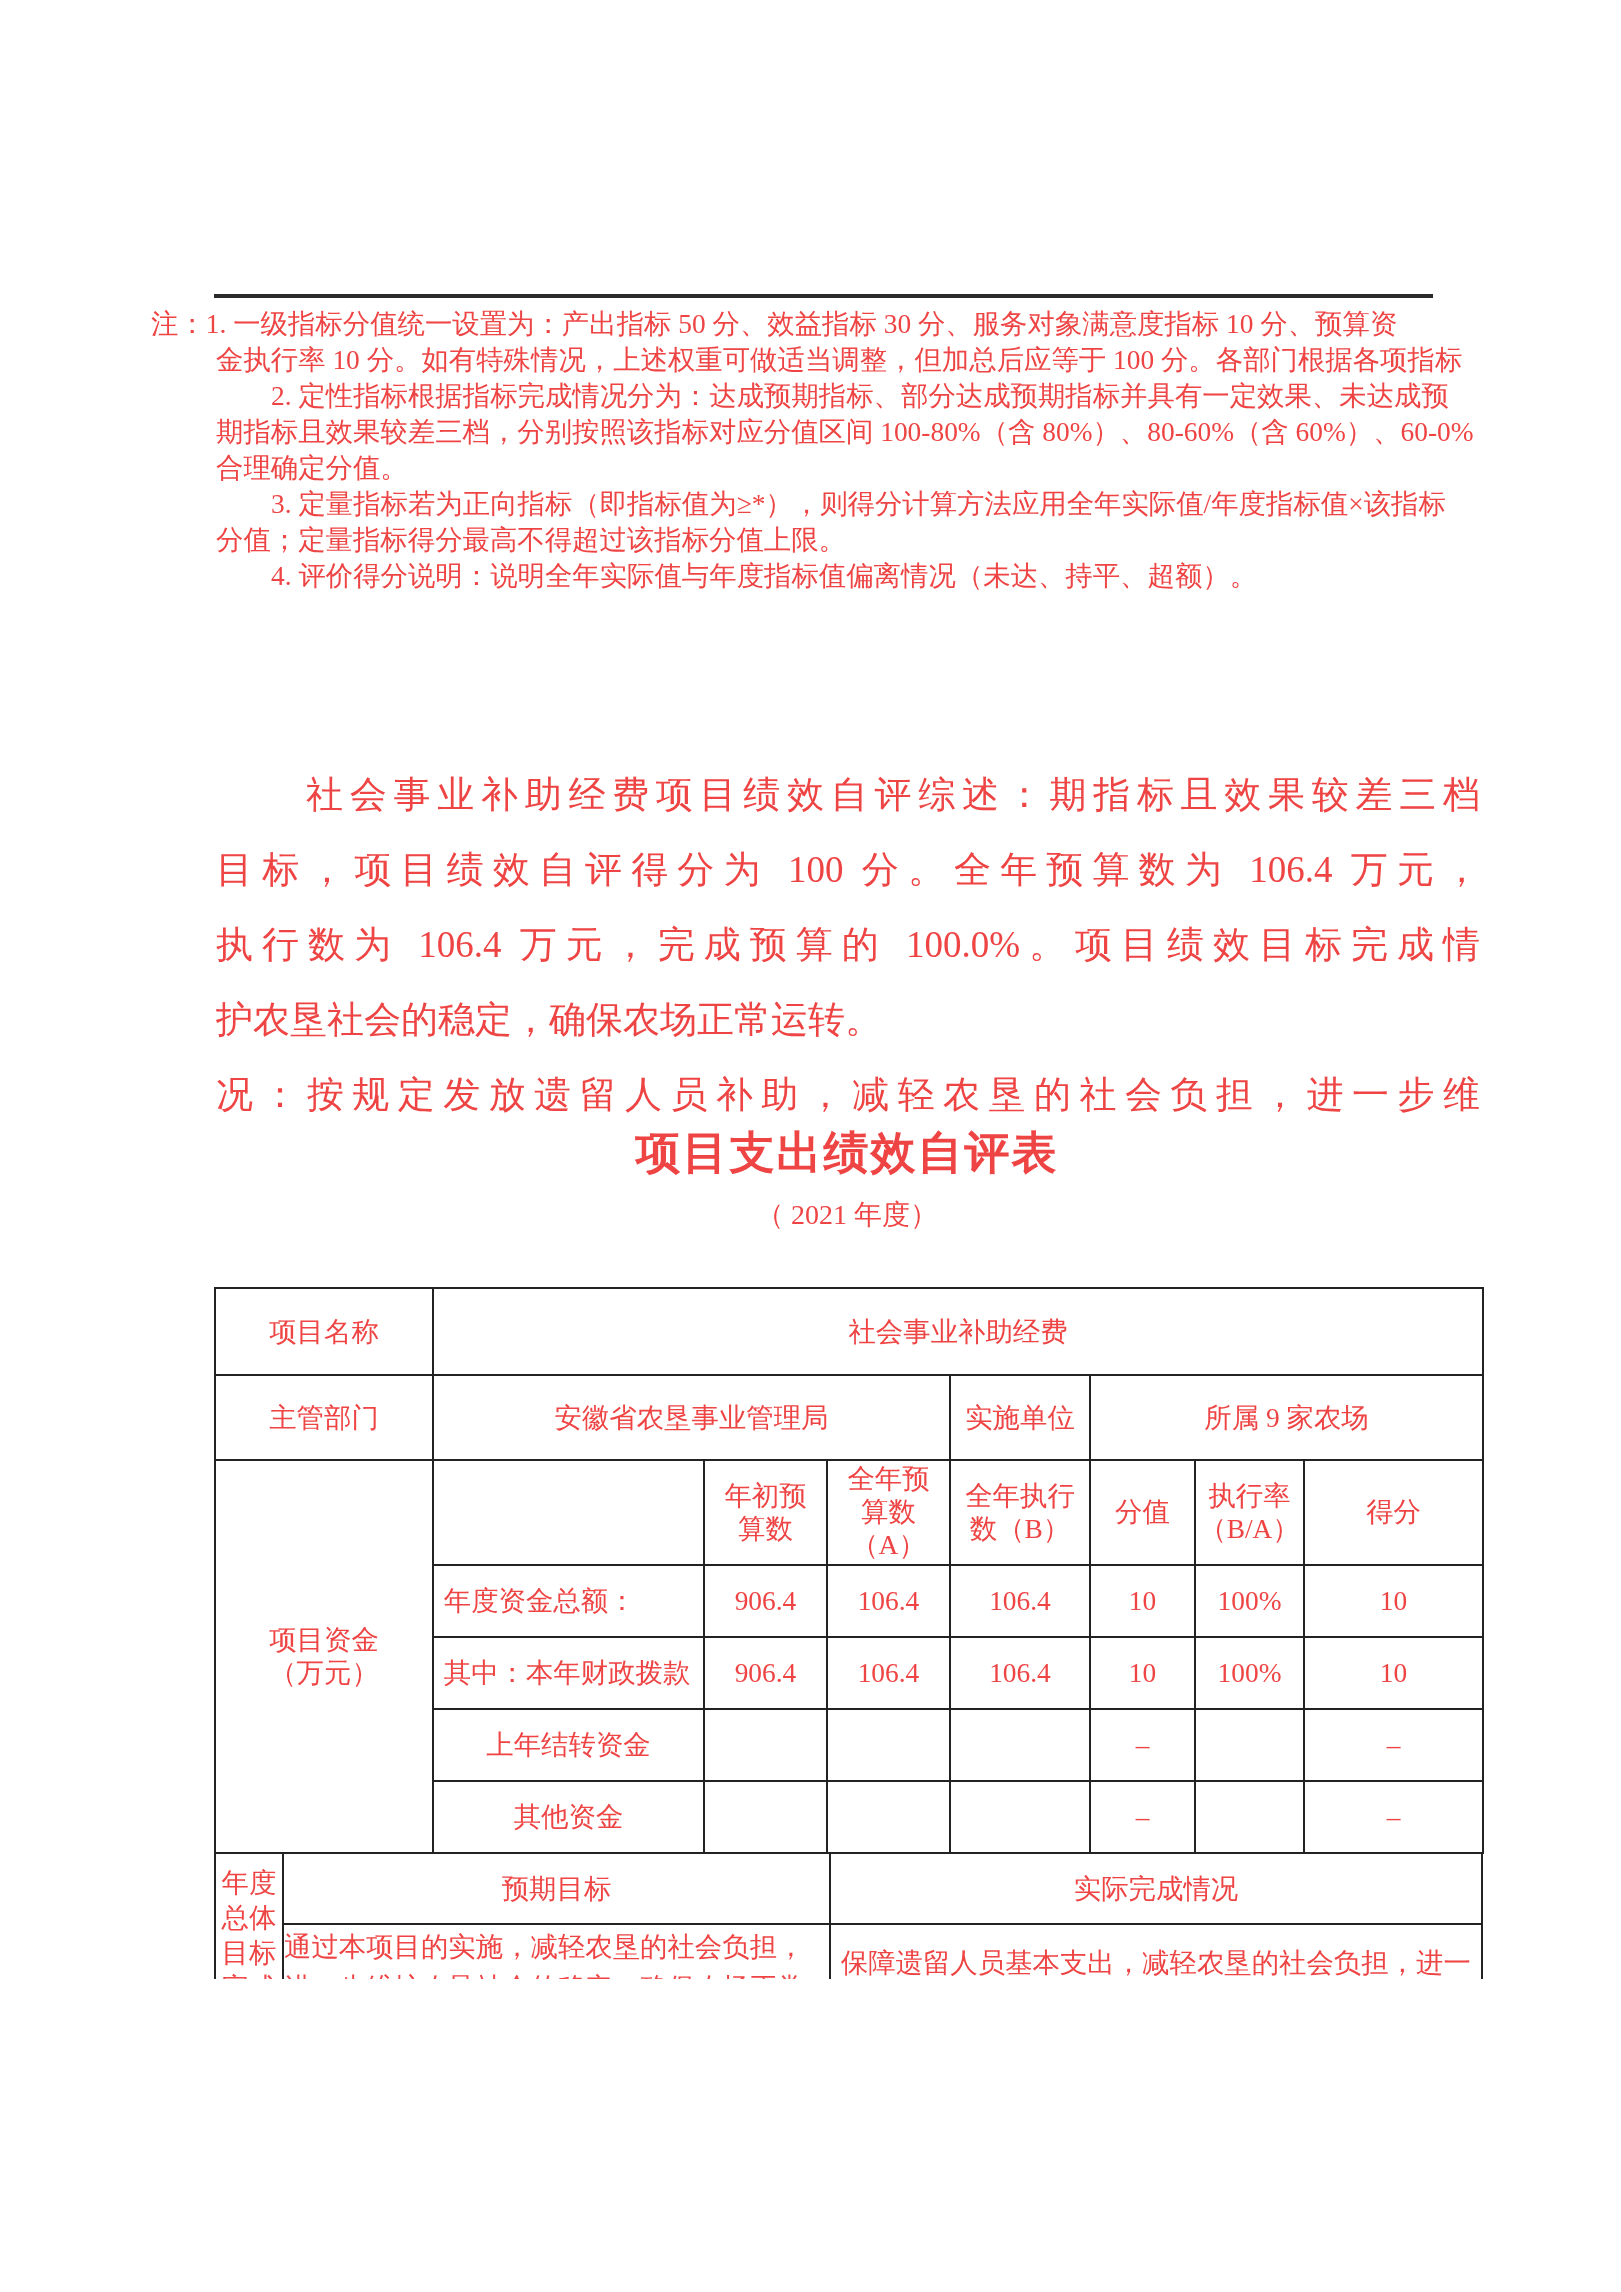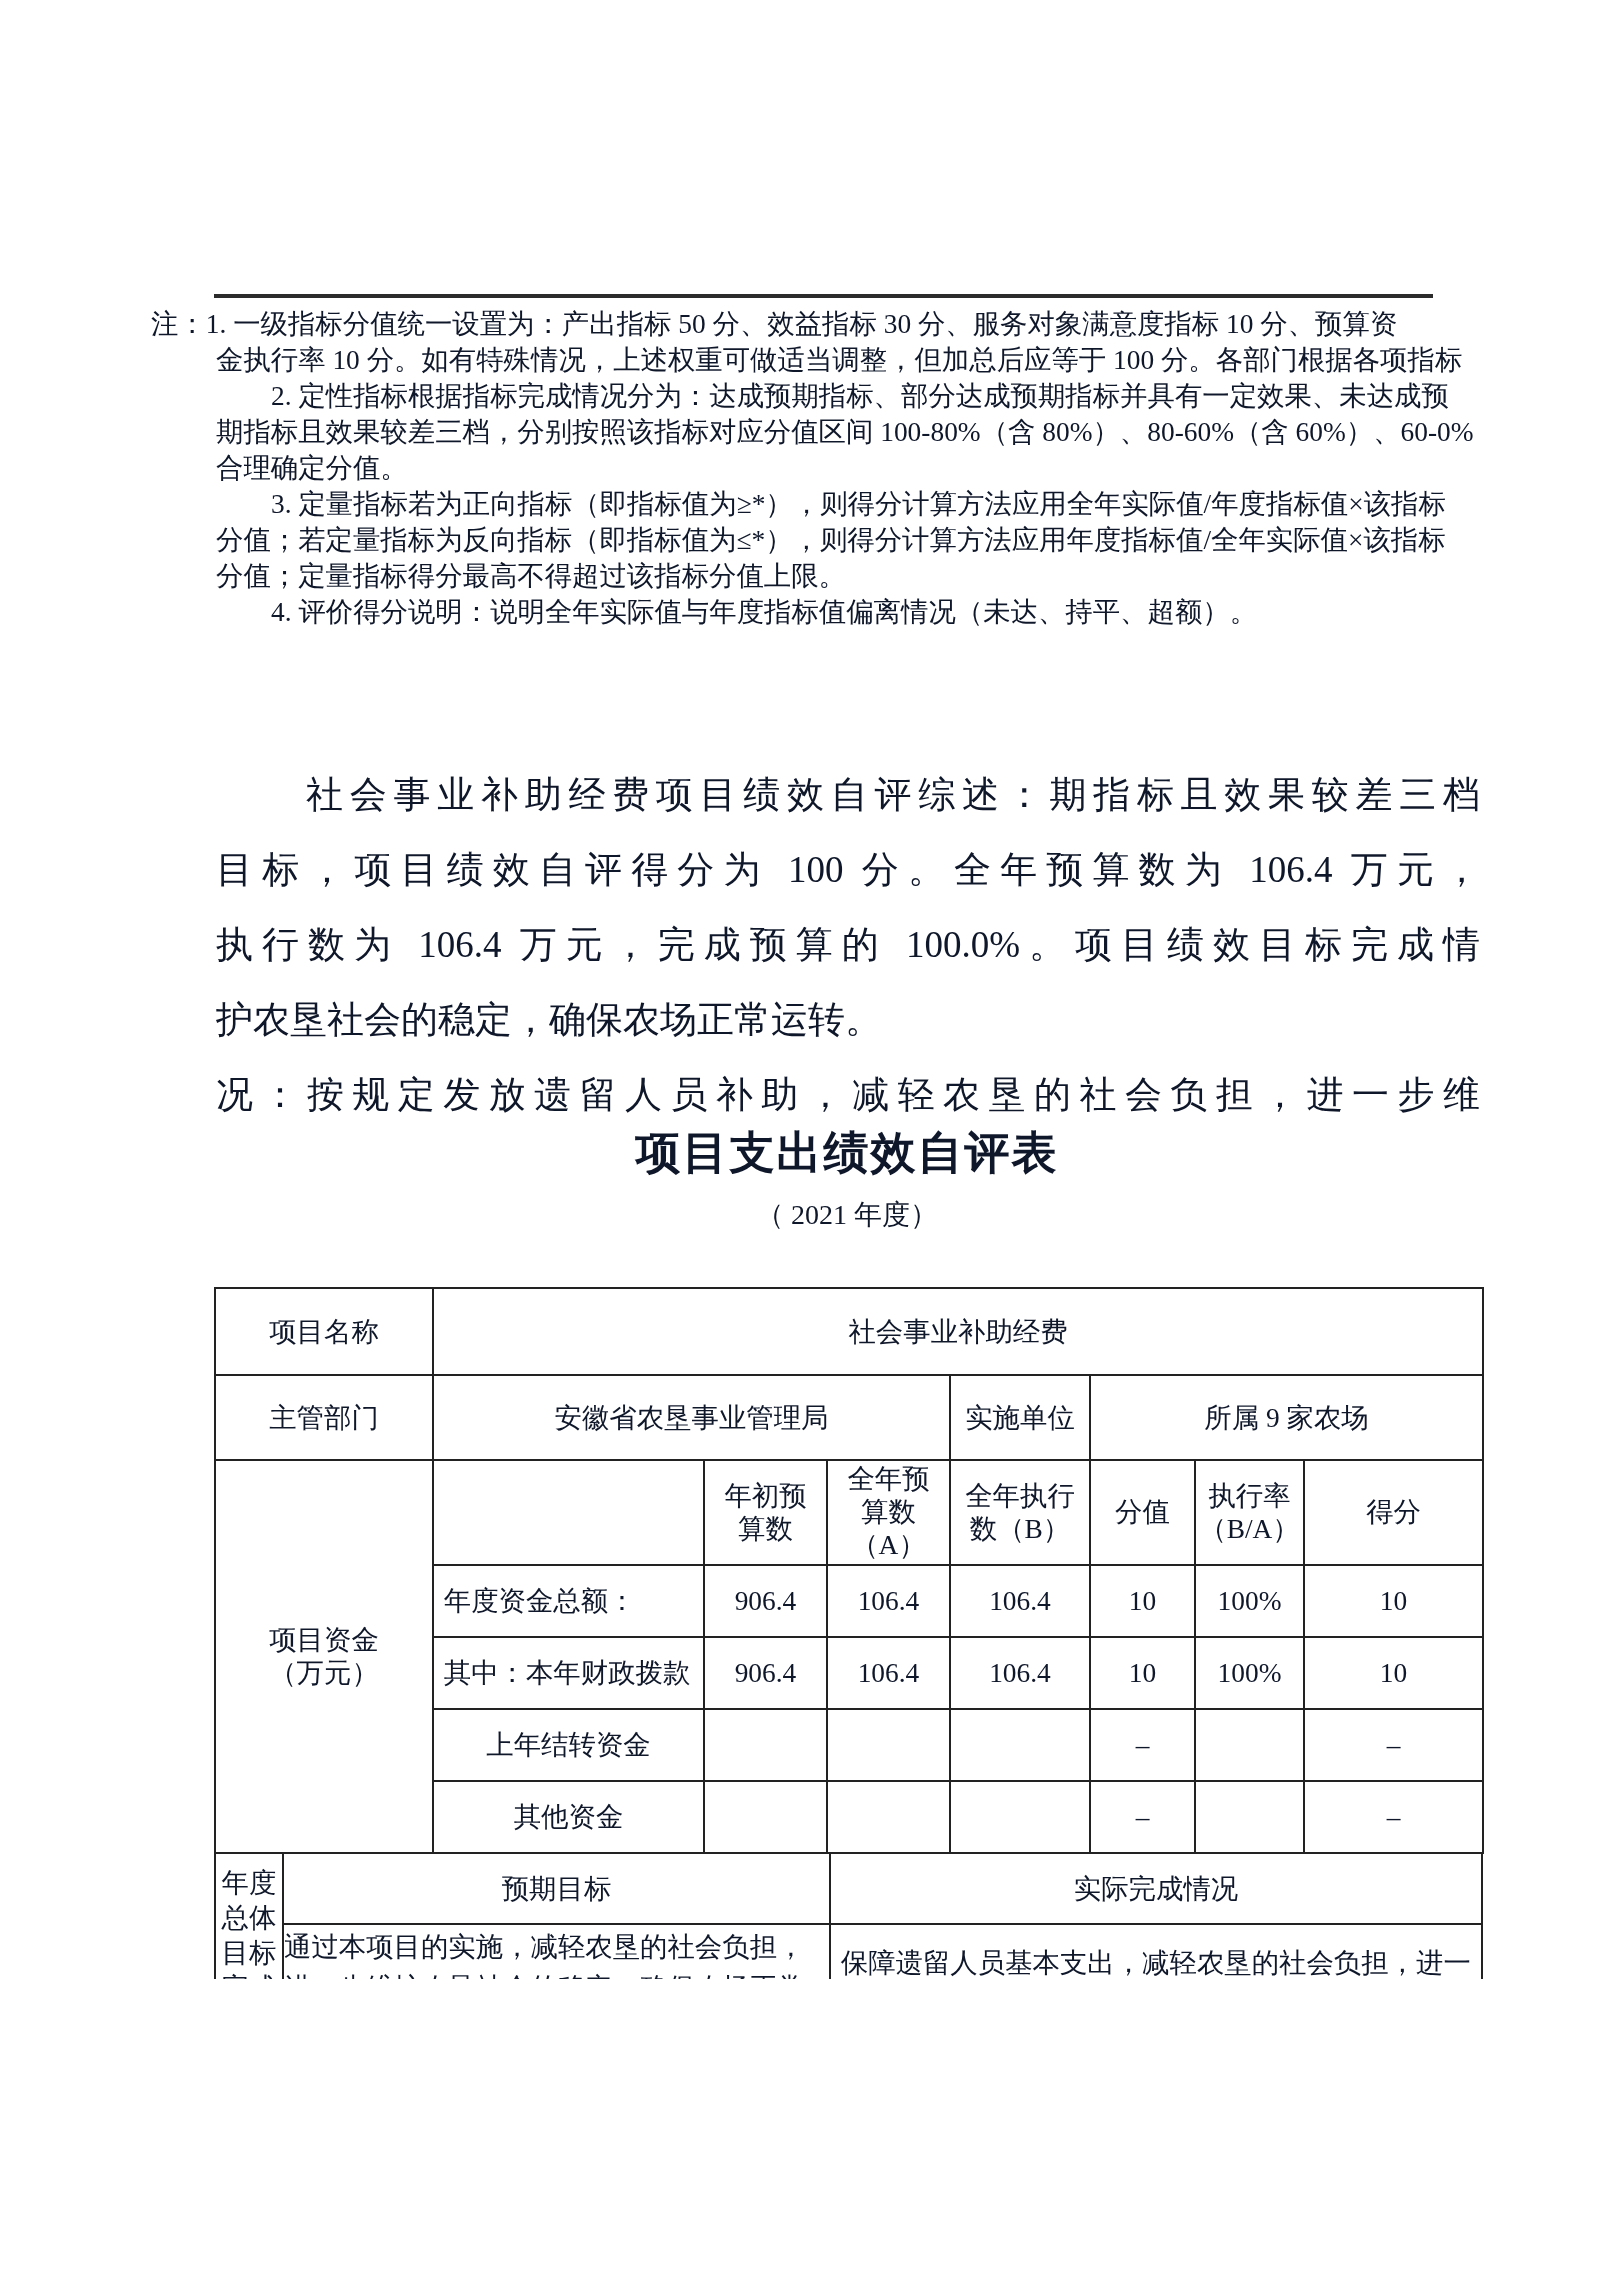--- a/index.html
+++ b/index.html
@@ -1,18 +1,18 @@
 <!DOCTYPE html>
 <html><head>
 <meta charset="utf-8">
 <style>
   html,body { margin:0; padding:0; background:#ffffff; }
   .page {
     position:relative; width:1621px; height:1979px; background:#ffffff;
-    font-family:"Liberation Serif","DejaVu Serif",serif; color:#0f172a;
+    font-family:"Liberation Serif","DejaVu Serif",serif; color:#ef4444;
     overflow:hidden;
   }
   .toprule { position:absolute; left:214px; top:294px; width:1219px; height:3.9px; background:#2b2b2b; }
 
   .notes { position:absolute; left:216px; top:306px; width:1266px; font-size:27.4px; }
   .note-line { line-height:36px; white-space:nowrap; }
   .note-line.hang { margin-left:-65px; }
   .note-line.item { padding-left:55px; }
 
   .summary { position:absolute; left:216px; top:757px; width:1264px; font-size:37px; }
@@ -53,21 +53,20 @@
 
   <div class="toprule"></div>
 
   <div class="notes">
     <div class="note-line hang">注：1. 一级指标分值统一设置为：产出指标 50 分、效益指标 30 分、服务对象满意度指标 10 分、预算资</div>
     <div class="note-line">金执行率 10 分。如有特殊情况，上述权重可做适当调整，但加总后应等于 100 分。各部门根据各项指标</div>
     <div class="note-line item">2. 定性指标根据指标完成情况分为：达成预期指标、部分达成预期指标并具有一定效果、未达成预</div>
     <div class="note-line">期指标且效果较差三档，分别按照该指标对应分值区间 100-80%（含 80%）、80-60%（含 60%）、60-0%</div>
     <div class="note-line">合理确定分值。</div>
     <div class="note-line item">3. 定量指标若为正向指标（即指标值为≥*），则得分计算方法应用全年实际值/年度指标值×该指标</div>
-    <div class="note-line">分值；若定量指标为反向指标（即指标值为≤*），则得分计算方法应用年度指标值/全年实际值×该指标</div>
     <div class="note-line">分值；定量指标得分最高不得超过该指标分值上限。</div>
     <div class="note-line item">4. 评价得分说明：说明全年实际值与年度指标值偏离情况（未达、持平、超额）。</div>
   </div>
 
   <div class="summary">
     <div class="sum-line just first">社会事业补助经费项目绩效自评综述：期指标且效果较差三档</div>
     <div class="sum-line just">目标，项目绩效自评得分为 100 分。全年预算数为 106.4 万元，</div>
     <div class="sum-line just">执行数为 106.4 万元，完成预算的 100.0%。项目绩效目标完成情</div>
     <div class="sum-line">护农垦社会的稳定，确保农场正常运转。</div>
     <div class="sum-line just">况：按规定发放遗留人员补助，减轻农垦的社会负担，进一步维</div>

